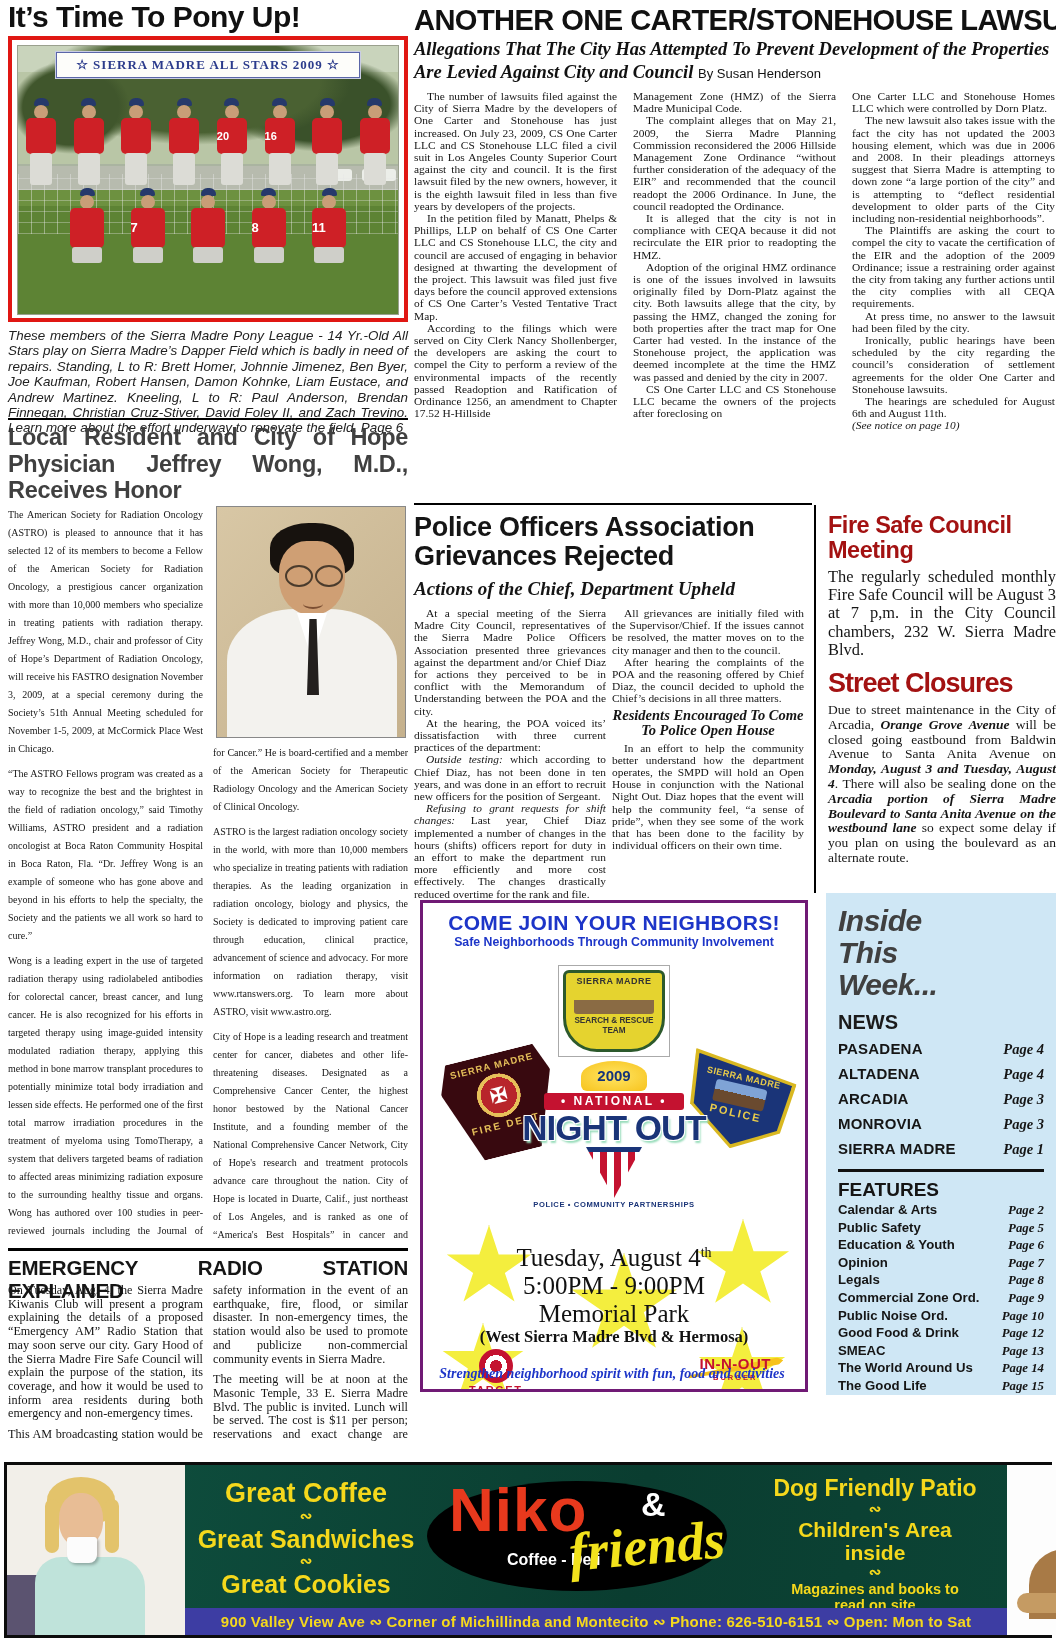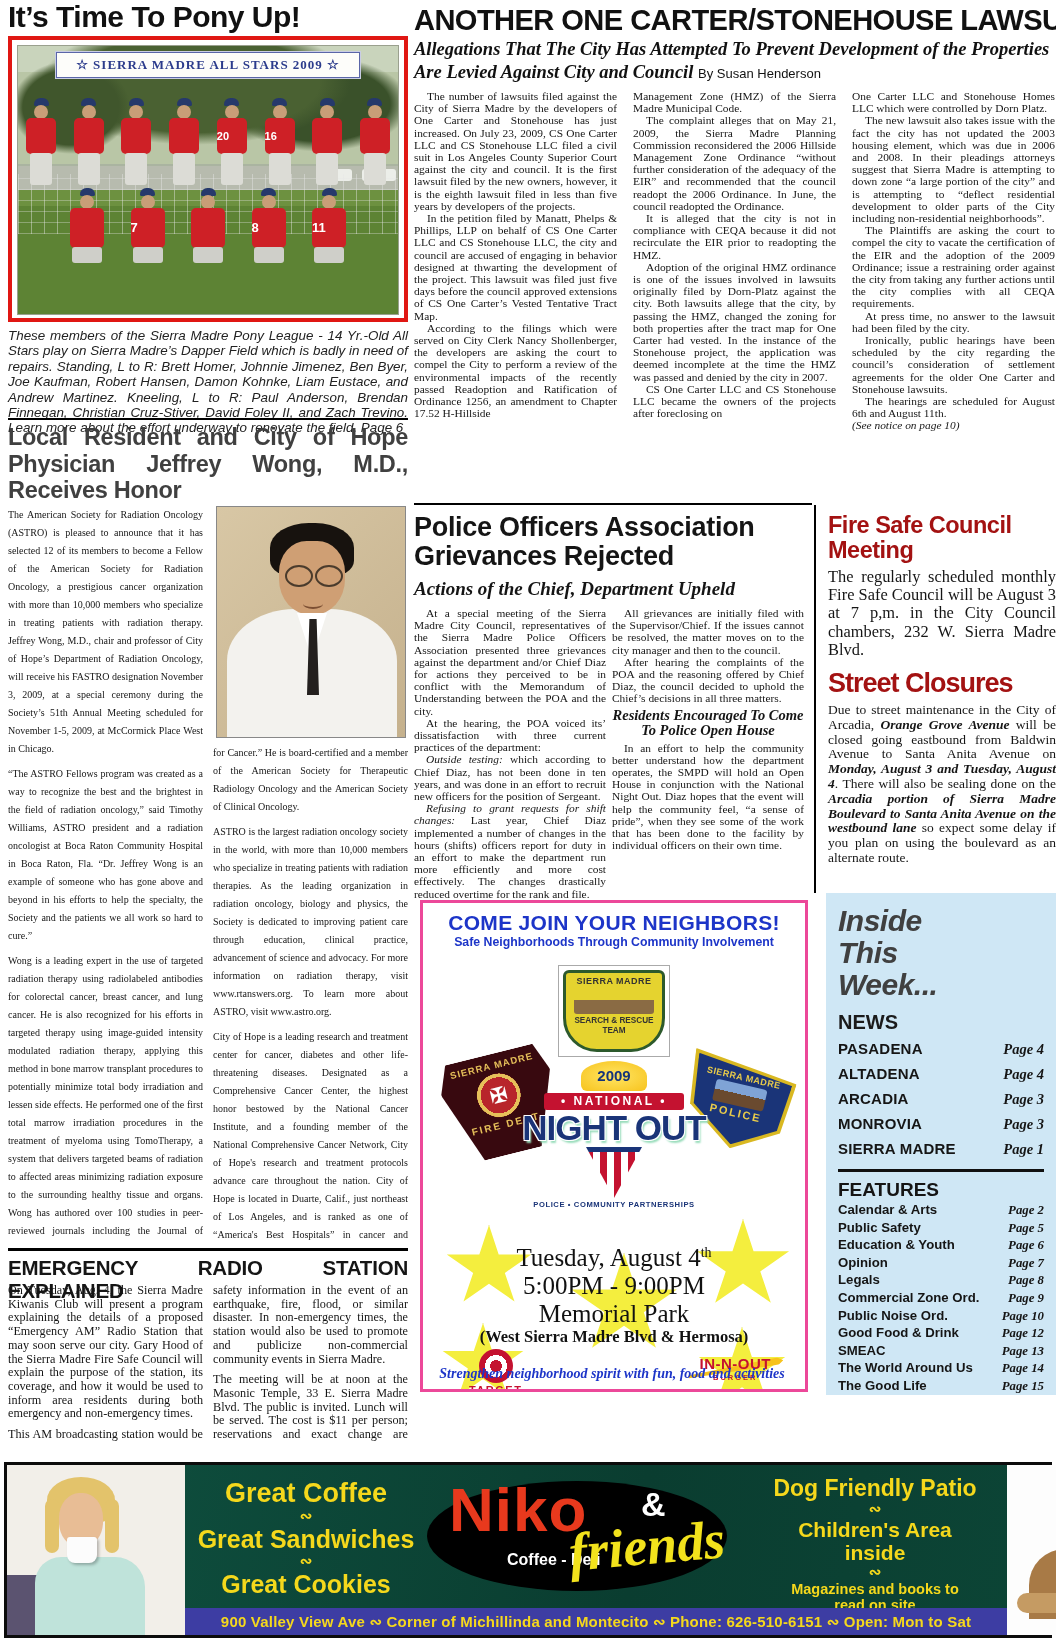--- a/index.html
+++ b/index.html
@@ -104,21 +104,21 @@
   .irow{display:flex;justify-content:space-between;align-items:baseline;margin-top:7px}
   .irow .lbl{font:700 15px/17px "Liberation Sans",sans-serif;letter-spacing:.2px}
   .irow .pg{font:700 italic 14.5px "Liberation Serif",serif}
   .isep{height:3px;background:#101010;margin:11px 0 7px}
   .feat-h{font:800 19px/21px "Liberation Sans",sans-serif;margin-bottom:3px}
   .frow{display:flex;justify-content:space-between;align-items:baseline;margin-top:2.6px}
   .frow .lbl{font:700 13.2px/14px "Liberation Sans",sans-serif}
   .frow .pg{font:700 italic 12.8px "Liberation Serif",serif}
 
   
-  #nno{position:absolute;left:420px;top:900px;width:388px;height:492px;border:3px solid #ec4899;
+  #nno{position:absolute;left:420px;top:900px;width:388px;height:492px;border:3px solid #701a75;
       background:#fff;box-sizing:border-box;overflow:hidden}
   .nno-title{margin-top:8px;text-align:center;font:900 21px/23px "Liberation Sans",sans-serif;color:#1d35c8;letter-spacing:.3px}
   .nno-sub{text-align:center;font:800 12.3px/16px "Liberation Sans",sans-serif;color:#1d35c8}
   .sr-patch{position:absolute;left:50%;top:62px;transform:translateX(-50%);width:112px;height:92px;
       background:#fff;border:1px solid #aaa;padding:4px;box-sizing:border-box}
   .sr-in{height:100%;background:#e5d32f;border:3px solid #2d5a2c;border-radius:6px 6px 34px 34px;
       box-sizing:border-box;text-align:center;position:relative;overflow:hidden}
   .sr-top{font:700 9px/11px "Liberation Sans",sans-serif;color:#333;padding-top:3px;letter-spacing:.5px}
   .sr-art{height:26px;margin:1px 8px 0;background:
       linear-gradient(transparent 12px,#8a6b44 12px) ,radial-gradient(closest-side at 30% 100%,#2f5c2f 0 90%,transparent),

